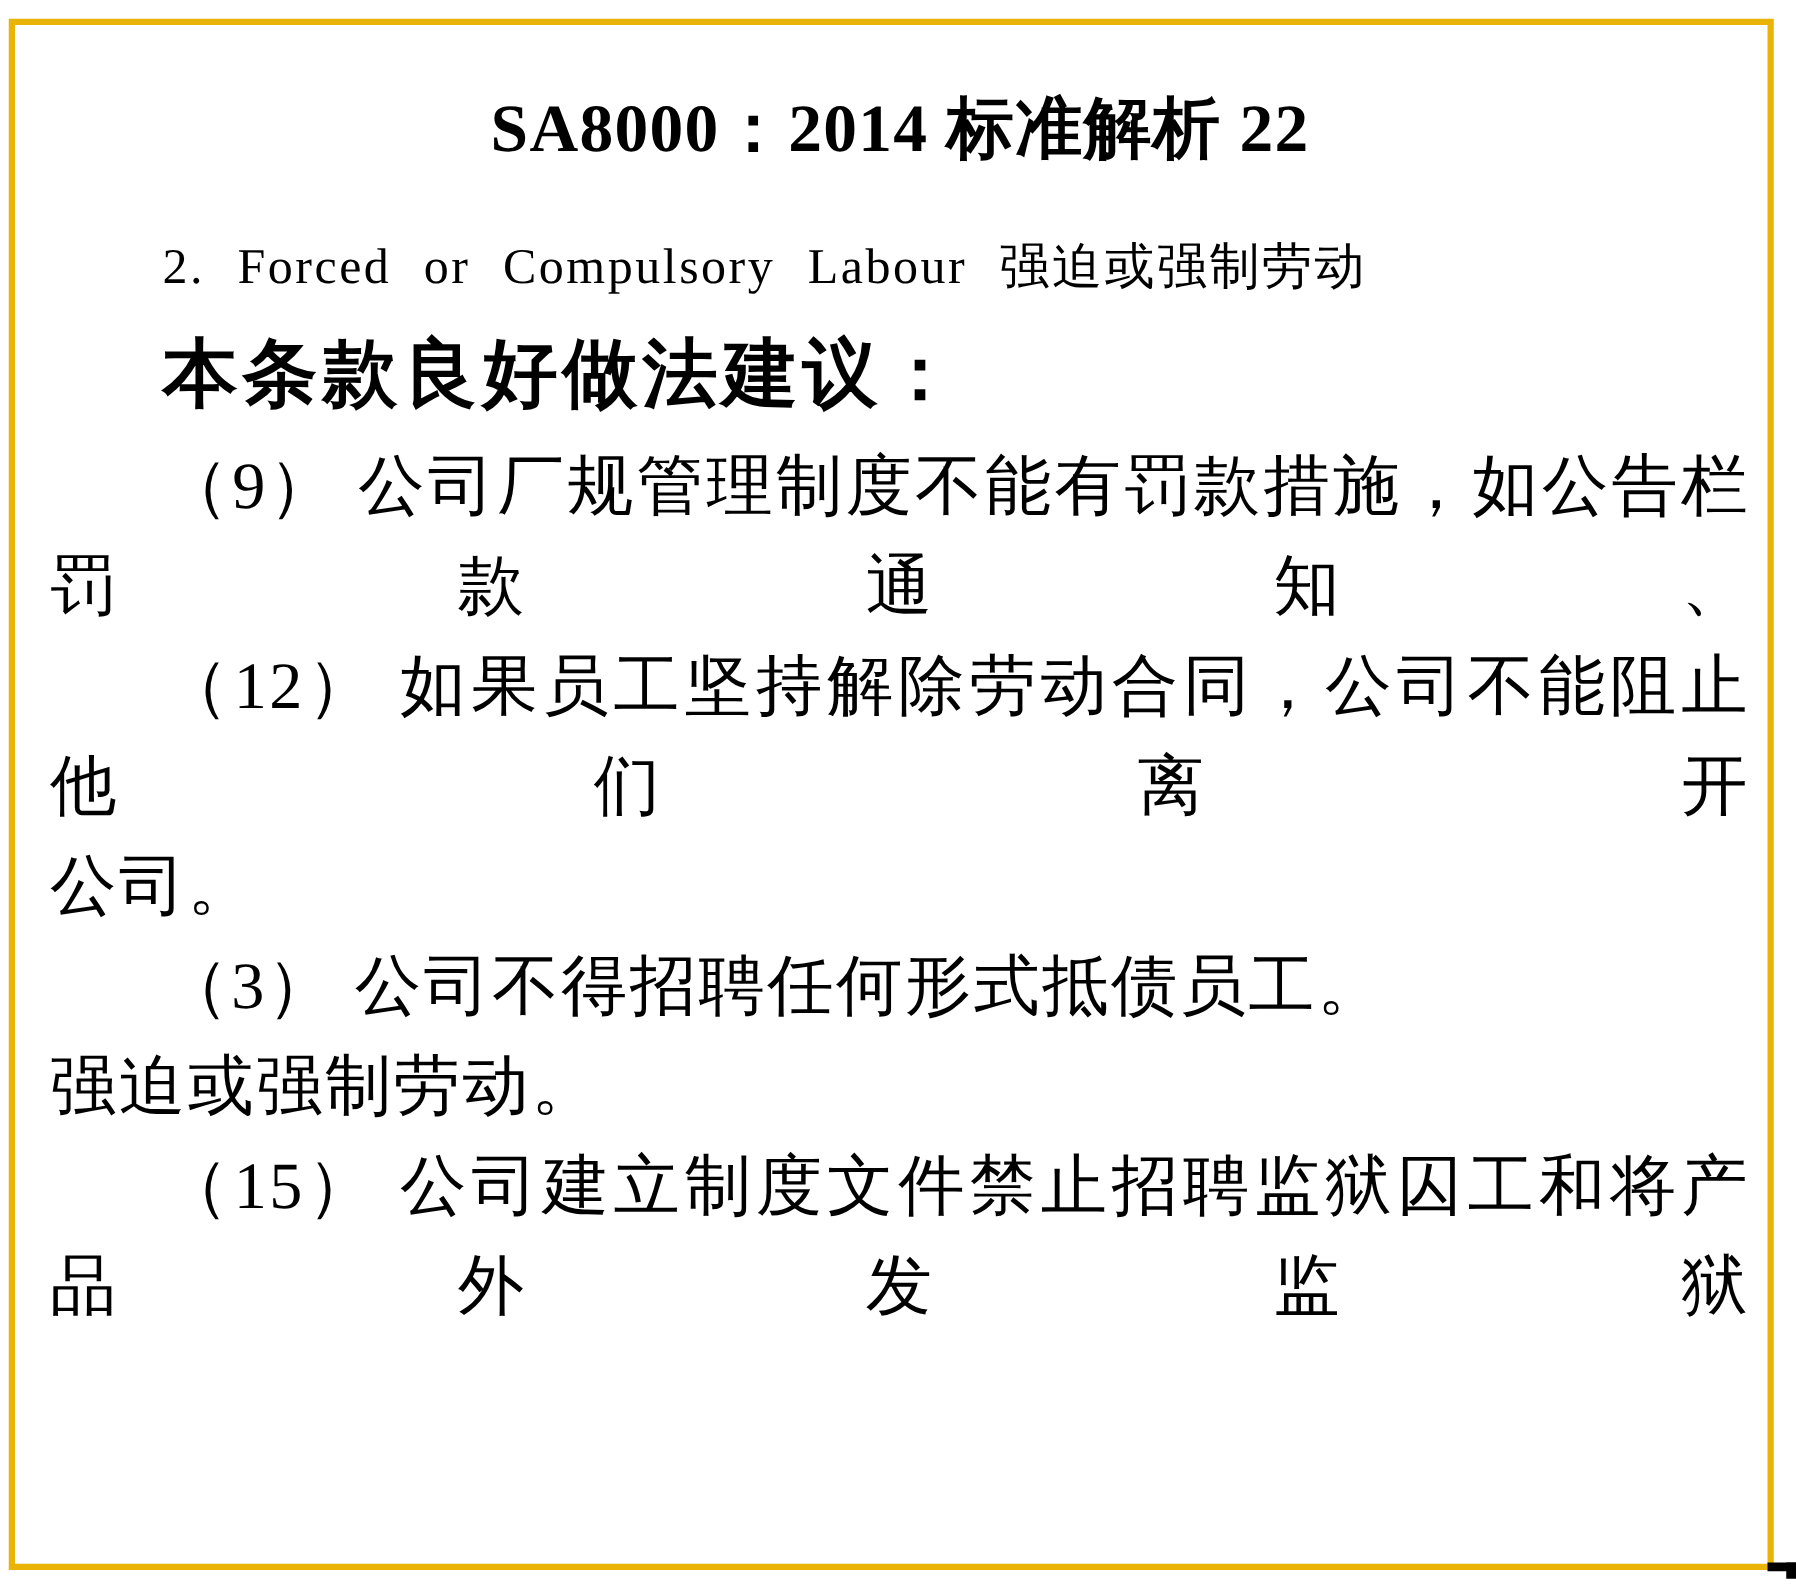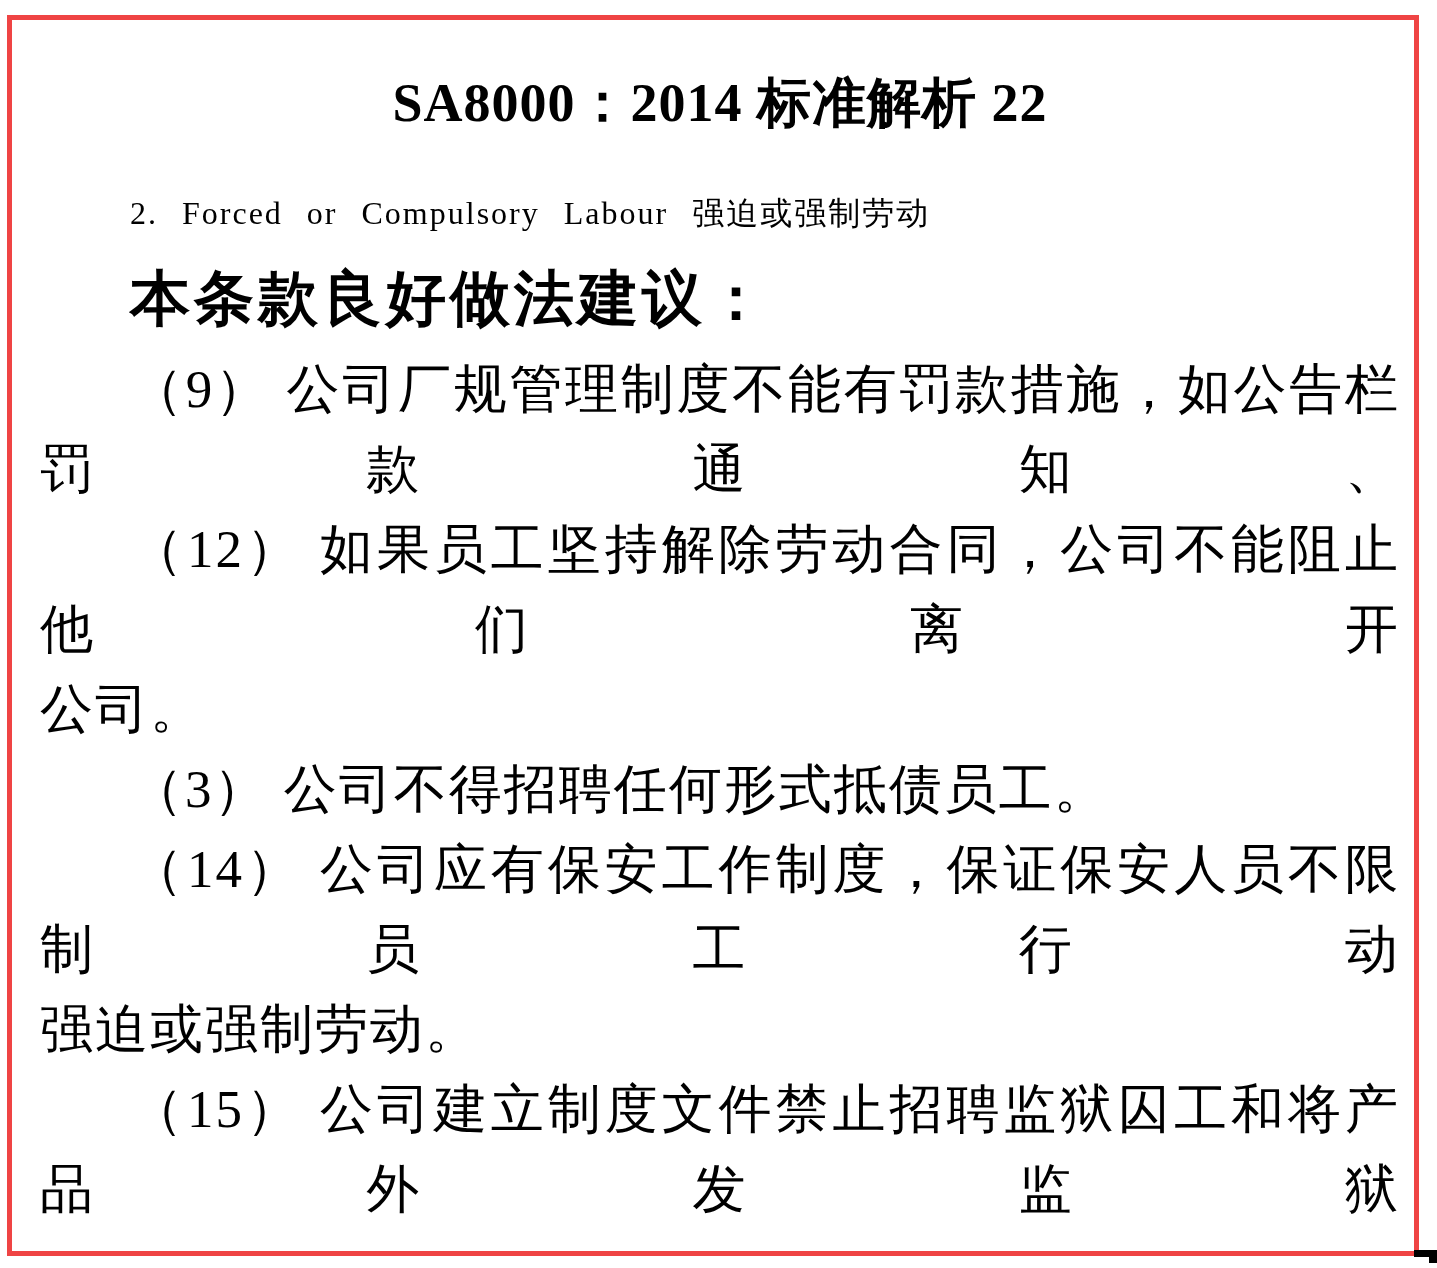--- a/index.html
+++ b/index.html
@@ -10,35 +10,35 @@
   }
   body {
     position: relative;
     color: #000000;
     font-family: "Liberation Serif", "DejaVu Serif", serif;
   }
   .frame {
     position: absolute;
     left: 7px; top: 15px;
     width: 1412px; height: 1241px;
-    border: 5px solid #ef4444;
+    border: 5px solid #eab308;
     background: #ffffff;
     padding: 43px 14px 0 28px;
   }
   .title {
     font-size: 54px;
     line-height: 80px;
     font-weight: bold;
     text-align: center;
     letter-spacing: 1px;
     margin: 0 0 30px 0;
     font-family: "Liberation Serif", "DejaVu Serif", serif;
   }
   .section-heading {
-    font-size: 32px;
+    font-size: 40px;
     line-height: 80px;
     text-indent: 90px;
     letter-spacing: 2px;
     word-spacing: 14px;
     margin: 0 0 6px 0;
   }
   .subheading {
     font-size: 60px;
     line-height: 80px;
     font-weight: bold;
@@ -74,20 +74,19 @@
 
   <p class="section-heading">2. Forced or Compulsory Labour 强迫或强制劳动</p>
 
   <p class="subheading">本条款良好做法建议：</p>
 
   <div class="body-text">
       <p class="line indent fill">（9） 公司厂规管理制度不能有罚款措施，如公告栏罚款通知、</p>
       <p class="line indent fill">（12） 如果员工坚持解除劳动合同，公司不能阻止他们离开</p>
       <p class="line">公司。</p>
       <p class="line indent">（3） 公司不得招聘任何形式抵债员工。</p>
-      <p class="line indent fill">（14） 公司应有保安工作制度，保证保安人员不限制员工行动</p>
       <p class="line">强迫或强制劳动。</p>
       <p class="line indent fill">（15） 公司建立制度文件禁止招聘监狱囚工和将产品外发监狱</p>
     </div>
 </div>
 
 <div class="artifact bottom-edge"></div>
 <div class="artifact corner-nub"></div>
 
 </body></html>

